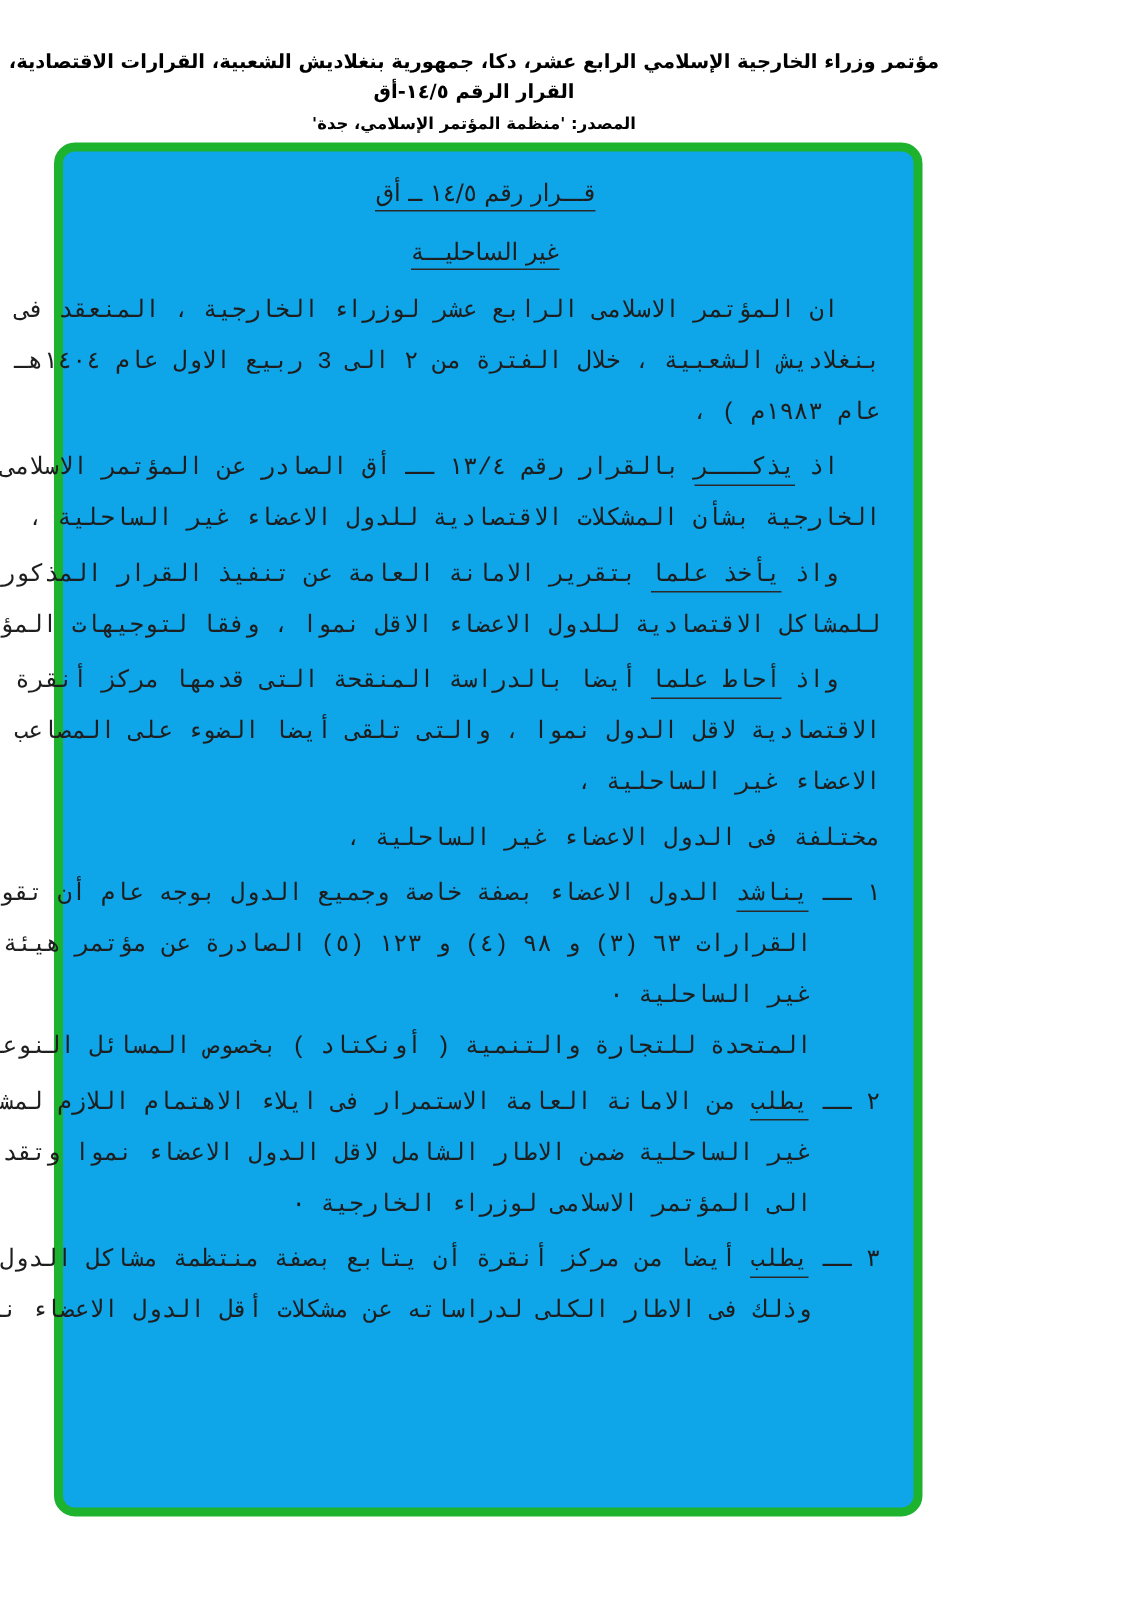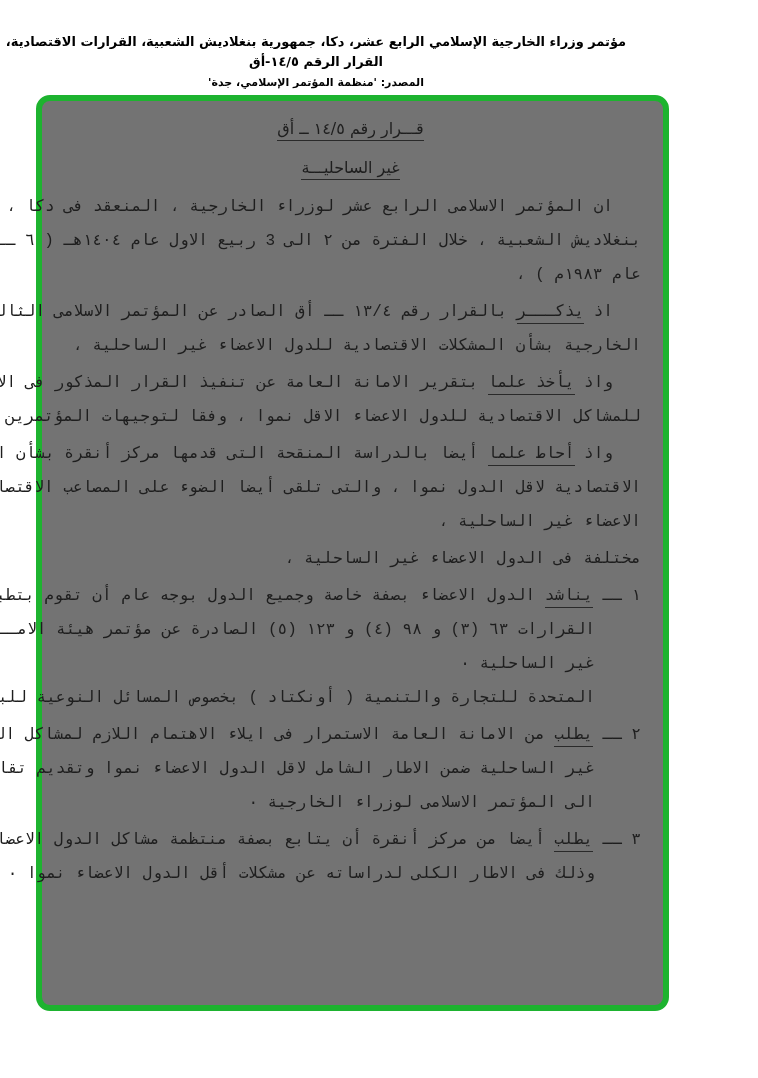--- a/index.html
+++ b/index.html
@@ -34,26 +34,26 @@
     font-size: 11px;
     font-weight: bold;
     line-height: 18px;
     margin-top: 2px;
   }
   
   .green-frame {
     position: absolute;
     left: 36px;
     top: 95px;
-    width: 633px;
+    width: 579px;
     height: 916px;
     box-sizing: border-box;
     border: 6px solid #1db32f;
     border-radius: 14px;
-    background: #737373;
+    background: #0ea5e9;
     padding: 8px 22px 0 18px;
     direction: rtl;
   }
   
   .scan {
     color: #1e1e1e;
     font-size: 16px;
     line-height: 34px;
     text-align: right;
   }

